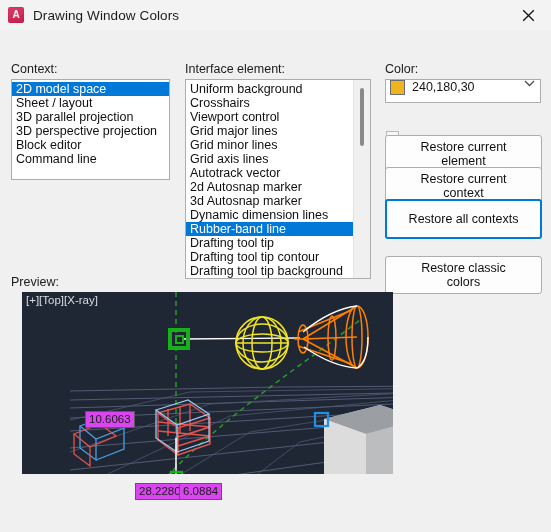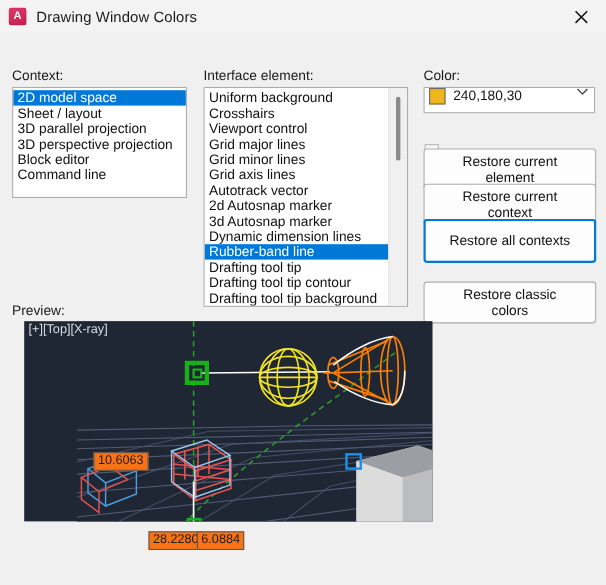--- a/index.html
+++ b/index.html
@@ -221,21 +221,21 @@
     position: absolute;
     left: 4px;
     top: 2px;
     font-size: 11.5px;
     color: #d8dce4;
     font-family: "Liberation Sans", sans-serif;
     white-space: nowrap;
   }
   .dyn-tip {
     position: absolute;
-    background: #f97316;
+    background: #d946ef;
     border: 1px solid #5a5a5a;
     color: #1c1c1c;
     font-size: 11.5px;
     font-family: "Liberation Sans", sans-serif;
     padding: 1px 3px 1px 3px;
     line-height: 13px;
     white-space: nowrap;
   }
   #tip-z { left: 85px; top: 380px; }
   #tip-x { left: 135px; top: 452px; }

